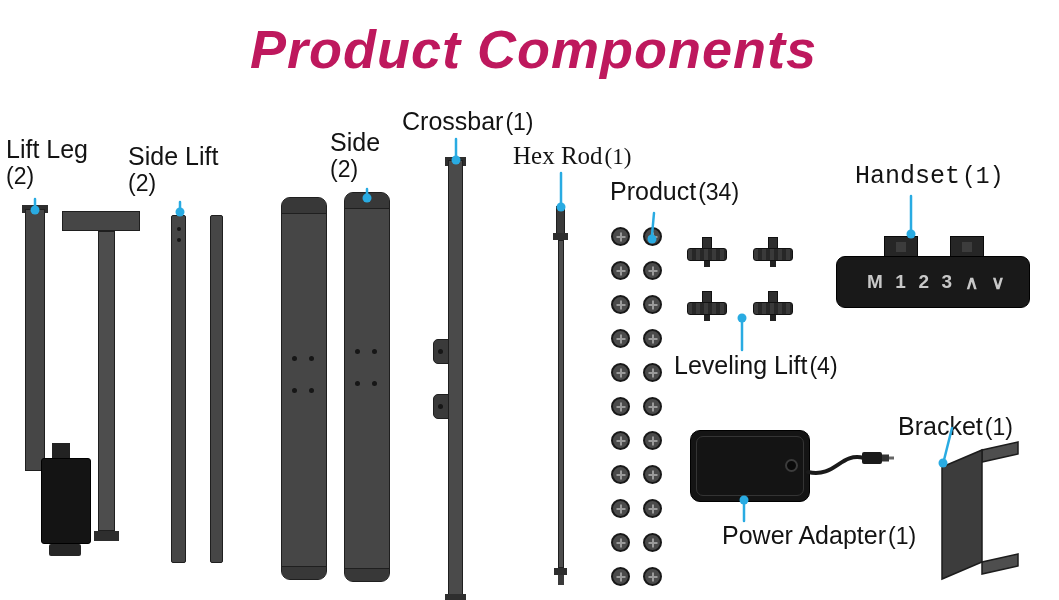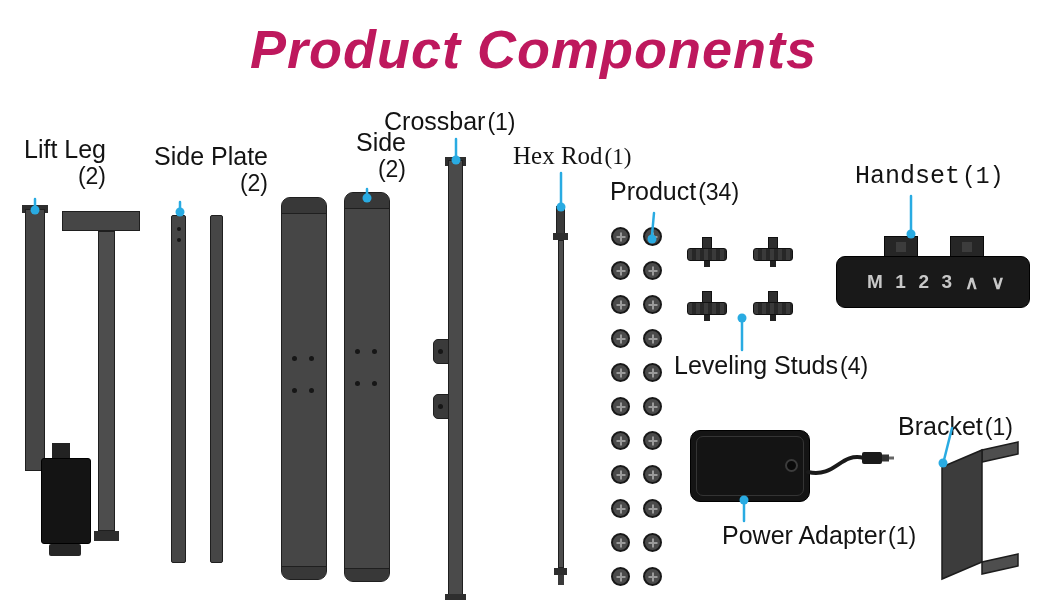--- a/index.html
+++ b/index.html
@@ -9,21 +9,21 @@
     font-family:"Liberation Sans", sans-serif; overflow:hidden;
   }
   .abs { position:absolute; }
   .title {
     position:absolute; left:0; top:14px; width:100%; margin:4px;
     text-align:center; font-size:54px; font-weight:bold; font-style:italic;
     color:#be185d; letter-spacing:1px;
   }
   .label { position:absolute; color:#131313; font-size:25px; line-height:1.1; white-space:nowrap; }
   .label .qty { font-size:23px; }
-  .label.stacked { text-align:right; }
+  .label.stacked { text-align:left; }
   .label.stacked .name, .label.stacked .qty { display:block; }
   .label.inline .qty { margin-left:2px; }
 
   
   .metal { position:absolute; background:#464646; border:1px solid #1f1f1f; box-sizing:border-box; }
   .dark  { position:absolute; background:#2e2e2e; box-sizing:border-box; }
   .blackbox { position:absolute; background:#141414; border:1px solid #000; box-sizing:border-box; }
   .hole { position:absolute; width:5px; height:5px; background:#161616; border-radius:50%; }
 
   
@@ -70,47 +70,47 @@
 <div class="canvas">
 
   <h1 class="title">Product Components</h1>
 
   <div class="label stacked" style="left:6px; top:136px; width:100px;">
     <span class="name">Lift Leg</span>
     <span class="qty">(2)</span>
   </div>
 
   <div class="label stacked" style="left:128px; top:143px; width:140px;">
-    <span class="name">Side Plate</span>
+    <span class="name">Side Lift</span>
     <span class="qty">(2)</span>
   </div>
 
   <div class="label stacked" style="left:330px; top:129px; width:76px;">
     <span class="name">Side</span>
     <span class="qty">(2)</span>
   </div>
 
-  <div class="label inline" style="left:384px; top:108px;">
+  <div class="label inline" style="left:402px; top:108px;">
     <span class="name">Crossbar</span><span class="qty">(1)</span>
   </div>
 
   <div class="label inline" style="left:513px; top:142px;font-family:Liberation Serif, serif;">
     <span class="name">Hex Rod</span><span class="qty">(1)</span>
   </div>
 
   <div class="label inline" style="left:610px; top:178px;">
     <span class="name">Product</span><span class="qty">(34)</span>
   </div>
 
   <div class="label inline" style="left:855px; top:163px;font-family:Liberation Mono, monospace;">
     <span class="name">Handset</span><span class="qty">(1)</span>
   </div>
 
   <div class="label inline" style="left:674px; top:352px;">
-    <span class="name">Leveling Studs</span><span class="qty">(4)</span>
+    <span class="name">Leveling Lift</span><span class="qty">(4)</span>
   </div>
 
   <div class="label inline" style="left:898px; top:413px;">
     <span class="name">Bracket</span><span class="qty">(1)</span>
   </div>
 
   <div class="label inline" style="left:676px; top:522px;margin-left:46px;">
     <span class="name">Power Adapter</span><span class="qty">(1)</span>
   </div>
 

